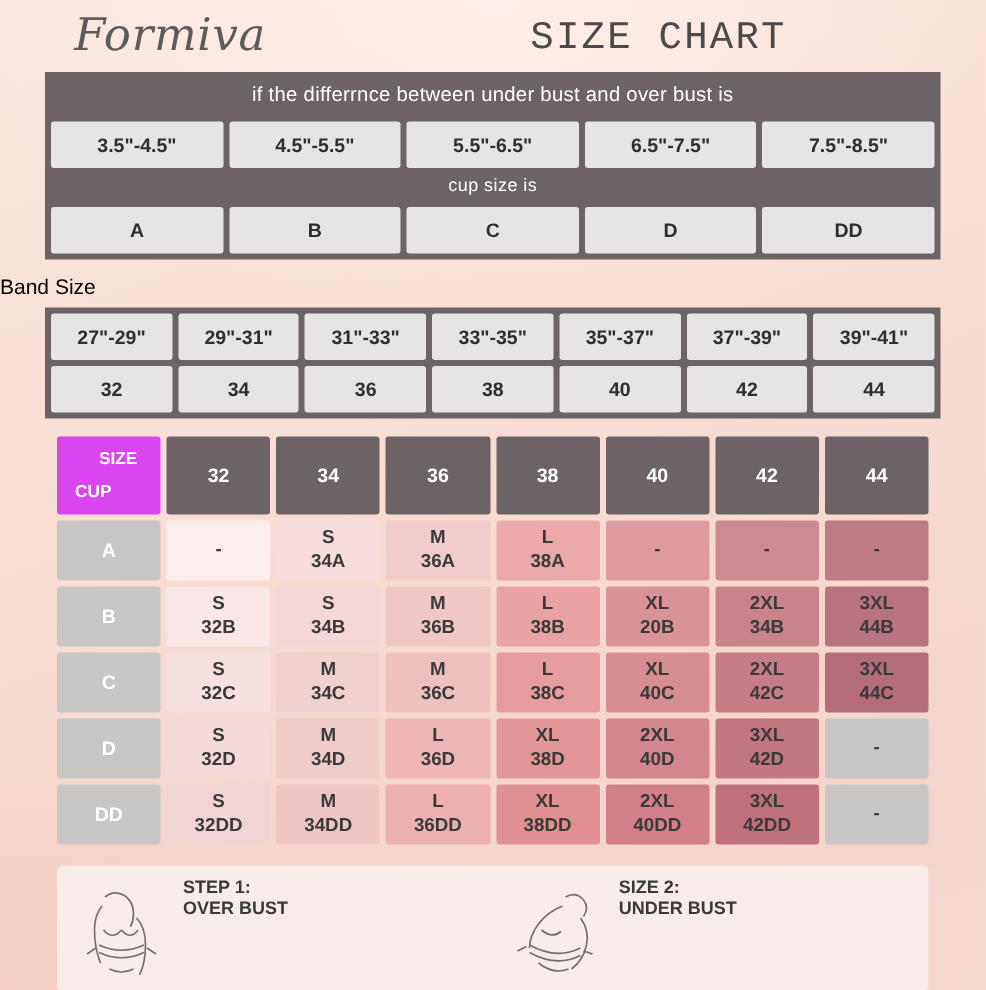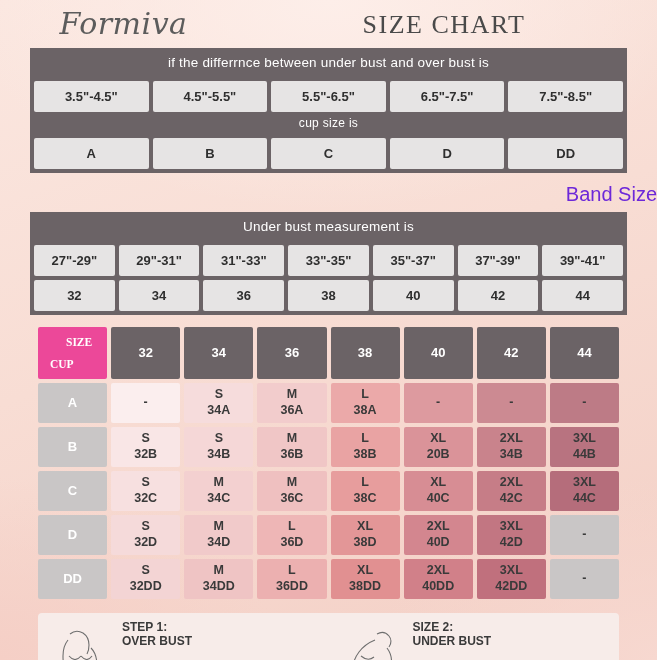--- a/index.html
+++ b/index.html
@@ -18,34 +18,34 @@
       radial-gradient(ellipse 400px 260px at 0% 100%, #f5cfc6 0%, rgba(245,207,198,0) 70%),
       radial-gradient(ellipse 400px 260px at 100% 100%, #f7d8d0 0%, rgba(247,216,208,0) 70%),
       linear-gradient(160deg,#fbe7e0 0%,#f8ddd4 45%,#f3cfc5 100%);
     z-index:0;
   }
   .page{position:relative;z-index:1;width:657px;height:660px;}
 
   
   .header{
     display:flex;align-items:flex-start;
-    padding:4px 0 0 16px;height:44px;
+    padding:4px 0 0 6px;height:44px;
   }
   .brand{
     width:215px;text-align:center;
     font-family:"DejaVu Serif", serif;
     font-size:30px;font-style:italic;
     color:#5c5c5c;letter-spacing:.5px;
     padding-top:2px;
   }
   .chart-title{
     flex:1;text-align:center;
     font-size:26px;letter-spacing:1.5px;
     color:#4a4a4a;padding-top:6px;
-    font-family:Liberation Serif, serif;
+    font-family:Liberation Mono, monospace;
   }
 
   
   .block{margin:0 30px;}
   .barrow{
     background:#6b6366;color:#fff;
     text-align:center;font-size:13.5px;
     padding:7px 0;letter-spacing:.2px;
   }
   .barrow.thin{font-size:12px;padding:4px 0;letter-spacing:.3px;}
@@ -53,43 +53,42 @@
   .cell{
     flex:1;background:#b9b6b6;color:#2f2f2f;
     text-align:center;font-size:13px;font-weight:bold;
     padding:8px 0;border-radius:2px;
   }
   .cell.light{background:#e6e4e4;font-weight:bold;}
   .panel{background:#6b6366;padding:0 4px 4px 4px;}
   .panel .grid{padding:4px 0 0 0;}
 
   .section-label{
-    text-align:right;font-size:20px;color:#6d28d9;
+    text-align:left;font-size:14px;color:#000000;
     margin:10px 0 6px 0;
   }
 
   
   .matrix{margin:12px 38px 0 38px;}
   .mrow{display:flex;gap:4px;margin-bottom:4px;}
   .mcell{
     flex:1;border-radius:2px;
     text-align:center;font-size:12.5px;font-weight:bold;
     color:#3a3a3a;
     height:40px;
     display:flex;flex-direction:column;align-items:center;justify-content:center;
     line-height:1.25;
   }
   .mhead{
     background:#6b6366;color:#fff;font-weight:bold;font-size:13px;
     height:52px;
   }
   .mcorner{
-    background:#ec4899;color:#fff;position:relative;height:52px;
+    background:#d946ef;color:#fff;position:relative;height:52px;
     font-size:11.5px;
-    font-family:Liberation Serif, serif;
   }
   .mcorner .sz{position:absolute;left:28px;top:8px;font-weight:bold;}
   .mcorner .cp{position:absolute;left:12px;bottom:8px;font-weight:bold;}
   .cuplabel{
     background:#c9c6c6;color:#fff;font-size:13px;font-weight:bold;
     height:40px;
   }
 
   
   .steps{
@@ -132,21 +131,20 @@
         <div class="cell light">D</div>
         <div class="cell light">DD</div>
       </div>
     </div>
   </div>
 
   <div class="section-label">Band Size</div>
 
   <div class="block">
     <div class="panel">
-      <div class="barrow">Under bust measurement is</div>
       <div class="grid">
         <div class="cell light">27"-29"</div>
         <div class="cell light">29"-31"</div>
         <div class="cell light">31"-33"</div>
         <div class="cell light">33"-35"</div>
         <div class="cell light">35"-37"</div>
         <div class="cell light">37"-39"</div>
         <div class="cell light">39"-41"</div>
       </div>
       <div class="grid">

